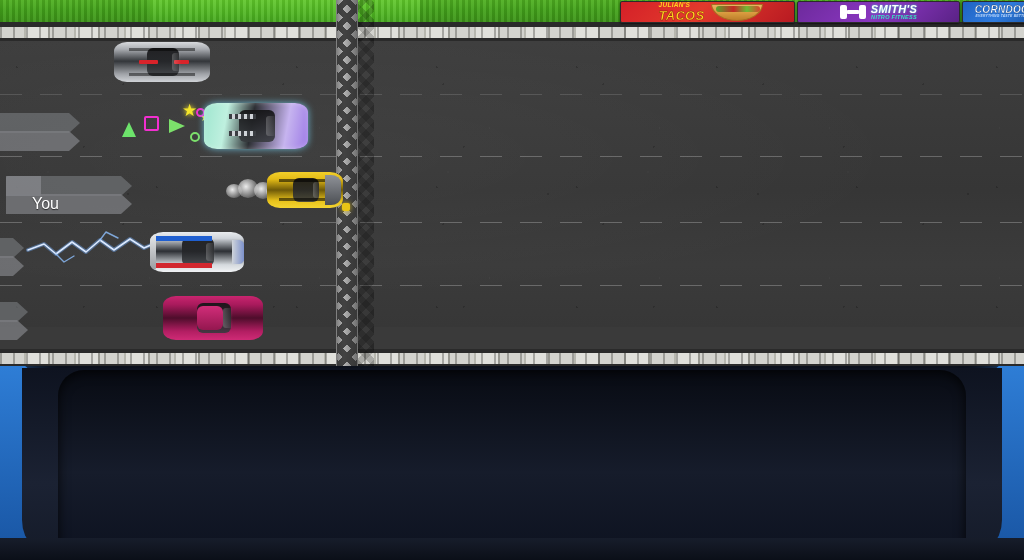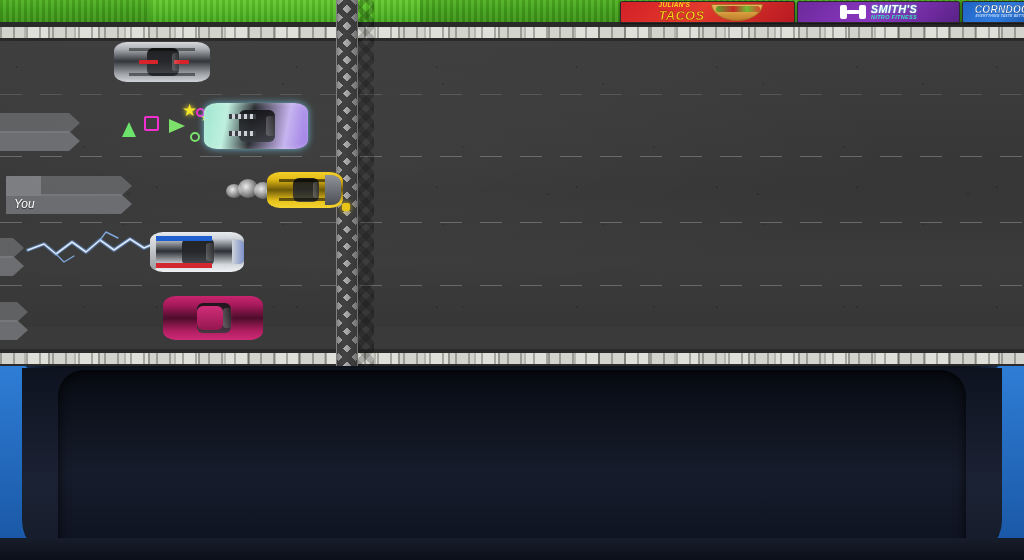--- a/index.html
+++ b/index.html
@@ -108,22 +108,22 @@
   .racer-tag { position:absolute; z-index:8; height:38px; }
   .tag-body { position:relative; width:100%; height:100%; }
   .tag-bar { position:absolute; left:0; top:0; height:20px; width:100%;
     background:rgba(120,122,126,.62); border-radius:2px 0 0 0;
     clip-path:polygon(0 0, calc(100% - 11px) 0, 100% 50%, calc(100% - 11px) 100%, 0 100%); }
   .tag-bar .fill { position:absolute; left:0; top:0; bottom:0; background:rgba(150,152,156,.55); }
   .tag-name-row { position:absolute; left:0; top:18px; height:20px; width:100%;
     background:rgba(125,127,131,.75);
     clip-path:polygon(0 0, calc(100% - 11px) 0, 100% 50%, calc(100% - 11px) 100%, 0 100%);
     display:flex; align-items:center; }
-  .tag-name { color:#ffffff; font-size:12px; padding-left:8px; white-space:nowrap;
-    text-shadow:0 1px 1px rgba(0,0,0,.65);font-style:italic; }
+  .tag-name { color:#ffffff; font-size:16px; padding-left:26px; white-space:nowrap;
+    text-shadow:0 1px 1px rgba(0,0,0,.65); }
 
   
   .car { position:absolute; z-index:9; }
   .car-body { position:relative; width:100%; height:100%; border-radius:13px / 9px; overflow:hidden; }
   .car-body::before { 
     content:""; position:absolute; left:34%; top:16%; width:34%; height:68%;
     background:linear-gradient(180deg, rgba(20,20,22,.92), rgba(55,58,62,.88));
     border-radius:6px; }
   .car-body::after { 
     content:""; position:absolute; left:60%; top:28%; width:10%; height:44%;

